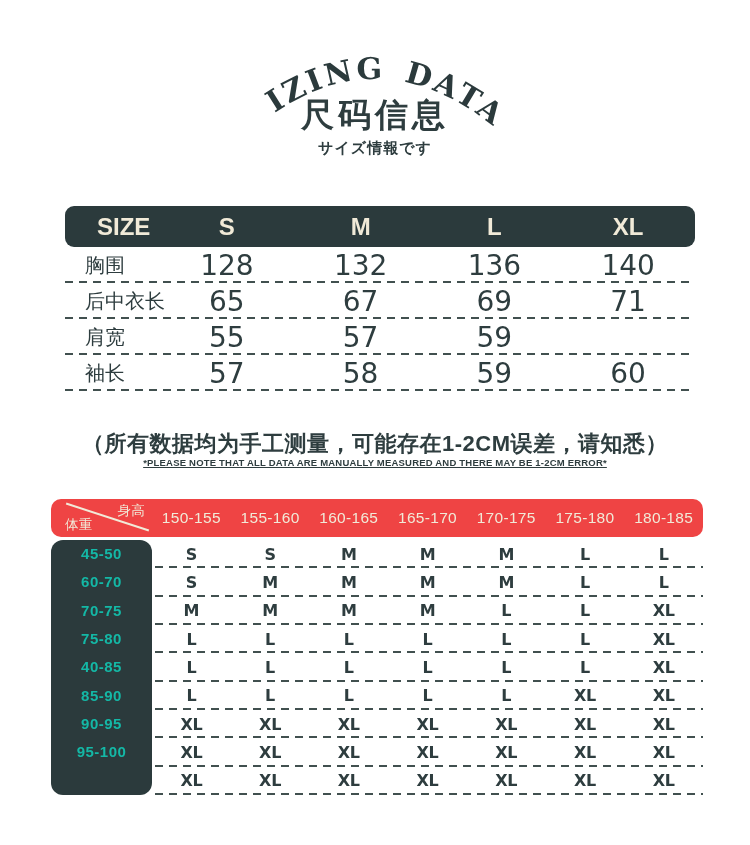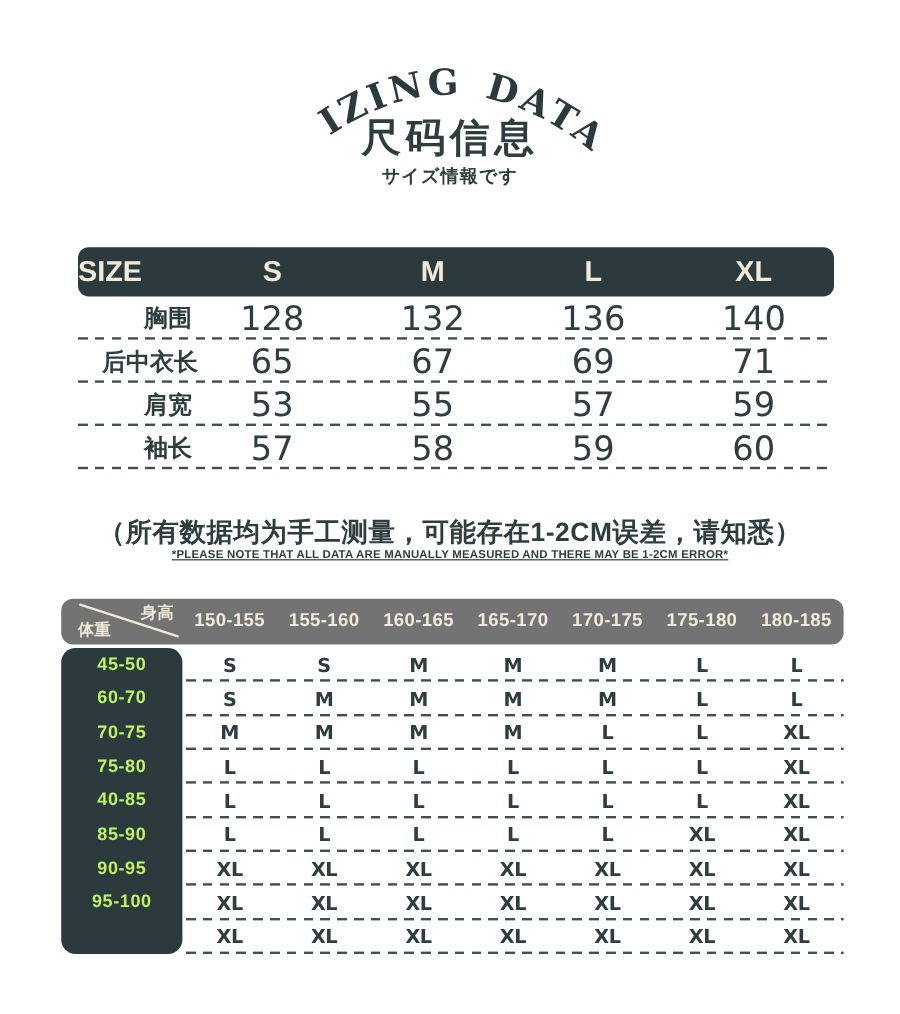--- a/index.html
+++ b/index.html
@@ -8,46 +8,46 @@
   
   #arc-wrap{top:36px;left:245px;width:260px;height:92px;}
   #title-cn{top:96px;left:0;width:750px;text-align:center;font-size:33px;line-height:38px;
     font-weight:600;letter-spacing:4px;}
   #subtitle-jp{top:139px;left:0;width:750px;text-align:center;font-size:15px;line-height:18px;
     font-weight:700;letter-spacing:1px;}
   
   #table1{top:206px;left:65px;width:630px;}
   .t1-header{display:grid;grid-template-columns:95px repeat(4,1fr);align-items:center;
     height:41px;background:#2b3a3c;border-radius:9px;color:#f1ead8;font-weight:700;font-size:24px;}
-  .t1-h-size{padding-left:0;}
+  .t1-h-size{padding-left:32px;}
   .t1-h{text-align:center;}
   .t1-row{display:grid;grid-template-columns:95px repeat(4,1fr);align-items:center;
     height:36px;position:relative;}
   .t1-row::after{content:'';position:absolute;left:0;right:0;bottom:0;height:2px;
     background:repeating-linear-gradient(90deg,#41504f 0 8px,transparent 8px 14px);}
-  .t1-label{padding-left:20px;font-size:20px;font-weight:700;white-space:nowrap;text-align:right;}
+  .t1-label{padding-left:20px;font-size:20px;font-weight:400;white-space:nowrap;}
   .t1-cell{text-align:center;font-size:28px;font-family:"DejaVu Sans",sans-serif;}
   
   #note-cn{top:429px;left:0;width:750px;text-align:center;font-size:22px;font-weight:700;
     letter-spacing:0.5px;}
   #note-en{top:457px;left:0;width:750px;text-align:center;font-size:9.5px;font-weight:700;
     letter-spacing:0.2px;text-decoration:underline;}
   
   #table2{top:499px;left:51px;width:652px;}
   .t2-header{display:grid;grid-template-columns:101px repeat(7,1fr);align-items:center;
-    height:38px;background:#737373;border-radius:10px;color:#f1ead8;font-weight:700;
+    height:38px;background:#ef4444;border-radius:10px;color:#f1ead8;font-weight:400;
     font-size:15.5px;letter-spacing:0.3px;}
   .t2-h{text-align:center;}
   .axis-cell{position:relative;height:100%;}
   .axis-height{position:absolute;top:3px;right:7px;font-size:13.5px;}
   .axis-weight{position:absolute;bottom:3px;left:14px;font-size:13.5px;}
   .axis-line{position:absolute;left:13px;top:17px;width:87px;height:2px;background:#f1ead8;
     transform:rotate(18deg);transform-origin:center;}
   .t2-body{display:flex;margin-top:3px;}
-  .weight-col{width:101px;background:#2b3a3c;border-radius:12px;color:#bef264;}
+  .weight-col{width:101px;background:#2b3a3c;border-radius:12px;color:#14b8a6;}
   .weight-label{height:28.33px;line-height:28.33px;text-align:center;font-size:15px;
     font-weight:700;letter-spacing:0.5px;}
   .fit-rows{flex:1;}
   .fit-row{display:grid;grid-template-columns:repeat(7,1fr);align-items:center;
     height:28.33px;position:relative;}
   .fit-row::after{content:'';position:absolute;left:3px;right:0;bottom:0;height:2px;
     background:repeating-linear-gradient(90deg,#41504f 0 8px,transparent 8px 14px);}
   .fit-cell{text-align:center;font-size:16px;font-weight:700;letter-spacing:-0.3px;
     font-family:"DejaVu Sans",sans-serif;}
   .arc-text{font-family:"DejaVu Serif",serif;font-weight:700;font-size:30px;
@@ -88,21 +88,20 @@
       </div>
       <div class="t1-row">
         <div class="t1-label">后中衣长</div>
         <div class="t1-cell">65</div>
         <div class="t1-cell">67</div>
         <div class="t1-cell">69</div>
         <div class="t1-cell">71</div>
       </div>
       <div class="t1-row">
         <div class="t1-label">肩宽</div>
-        <div class="t1-cell">53</div>
         <div class="t1-cell">55</div>
         <div class="t1-cell">57</div>
         <div class="t1-cell">59</div>
       </div>
       <div class="t1-row">
         <div class="t1-label">袖长</div>
         <div class="t1-cell">57</div>
         <div class="t1-cell">58</div>
         <div class="t1-cell">59</div>
         <div class="t1-cell">60</div>

